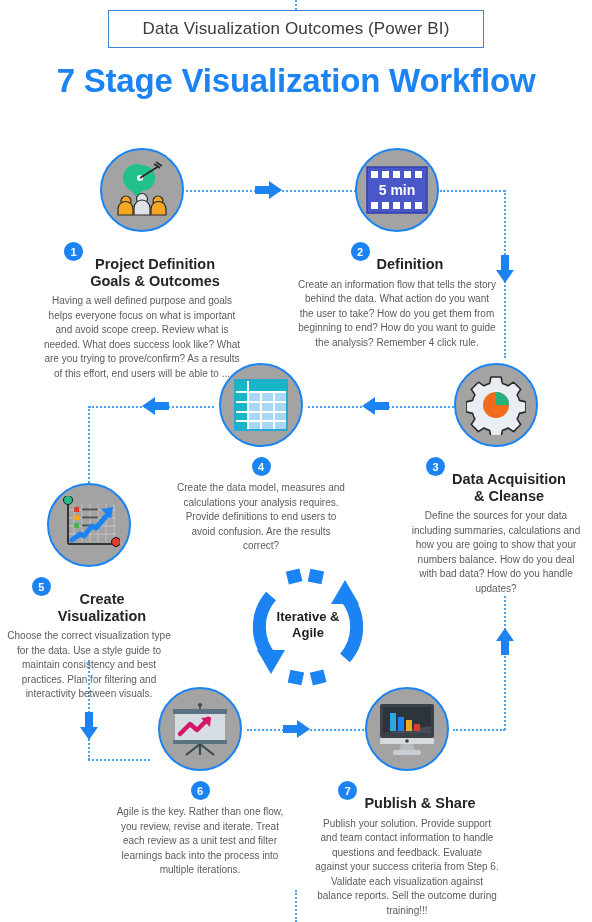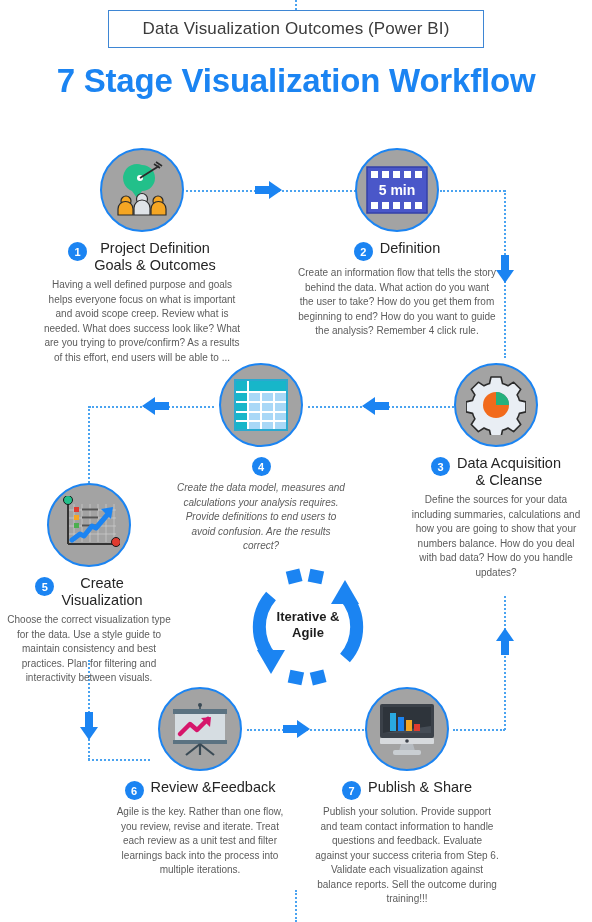--- a/index.html
+++ b/index.html
@@ -135,26 +135,27 @@
     font-weight: bold;
     display: flex;
     align-items: center;
     justify-content: center;
     flex: 0 0 auto;
     margin-top: 2px;
     font-family: "Liberation Sans", sans-serif;
   }
   .stage-title {
     font-size: 14.5px;
-    font-weight: normal;
+    font-weight: bold;
     color: #252525;
     line-height: 1.15;
     font-family: "Liberation Sans", sans-serif;
     white-space: pre-line;
     text-align: center;
+    margin-top: 16px;
   }
   .stage-body {
     margin-top: 5px;
     font-size: 10px;
     line-height: 1.45;
     color: #5c5c5c;
     font-family: "Liberation Sans", sans-serif;
   }
 
   
@@ -307,21 +308,21 @@
           <line x1="1" y1="23" x2="53" y2="23"></line>
           <line x1="1" y1="33" x2="53" y2="33"></line>
           <line x1="1" y1="42" x2="53" y2="42"></line>
         </g>
         <rect x="1" y="1" width="52" height="50" fill="none" stroke="#2aa9cf" stroke-width="2"></rect>
       </svg>
     </div>
     <div class="stage-head">
       <div class="badge">4</div>
     </div>
-    <div class="stage-body" style="padding:0 10px;font-style:italic;">Create the data model, measures and calculations your analysis requires. Provide definitions to end users to avoid confusion.  Are the results correct?</div>
+    <div class="stage-body" style="padding:0 10px;">Create the data model, measures and calculations your analysis requires. Provide definitions to end users to avoid confusion.  Are the results correct?</div>
   </div>
 
   <div class="stage" style="left:-6px; top:483px; width:190px;">
     <div class="icon-circle">
       <svg width="62" height="58" viewBox="0 0 62 58">
         <g stroke="#cfcfcf" stroke-width="0.7">
           <line x1="16" y1="8" x2="16" y2="46"></line>
             <line x1="24" y1="8" x2="24" y2="46"></line>
           <line x1="32" y1="8" x2="32" y2="46"></line>
             <line x1="40" y1="8" x2="40" y2="46"></line>
@@ -366,21 +367,20 @@
         <rect x="3" y="38" width="54" height="4" fill="#5b7281"></rect>
         <path d="M10 32 L20 22 L27 28 L38 17" fill="none" stroke="#d6166b" stroke-width="4.5" stroke-linejoin="round" stroke-linecap="round"></path>
         <path d="M31 16 L41 15 L40 25 Z" fill="#d6166b"></path>
         <line x1="30" y1="42" x2="16" y2="53" stroke="#3a4a55" stroke-width="2.2"></line>
         <line x1="30" y1="42" x2="44" y2="53" stroke="#3a4a55" stroke-width="2.2"></line>
         <line x1="30" y1="42" x2="30" y2="53" stroke="#3a4a55" stroke-width="2.2"></line>
       </svg>
     </div>
     <div class="stage-head">
       <div class="badge">6</div>
-      <div class="stage-title">Review &amp;Feedback</div>
     </div>
     <div class="stage-body" style="padding:0 14px;">Agile is the key. Rather than one flow, you review, revise and iterate. Treat each review as a unit test and filter learnings back into the process into multiple iterations.</div>
   </div>
 
   <div class="stage" style="left:307px; top:687px; width:200px;">
     <div class="icon-circle">
       <svg width="60" height="54" viewBox="0 0 60 54">
         <rect x="3" y="2" width="54" height="34" rx="2" fill="#3b4149"></rect>
         <rect x="6" y="5" width="48" height="26" fill="#2e343b"></rect>
         <path d="M6 31 L54 31 L54 24 L6 31 Z" fill="#454c55"></path>

